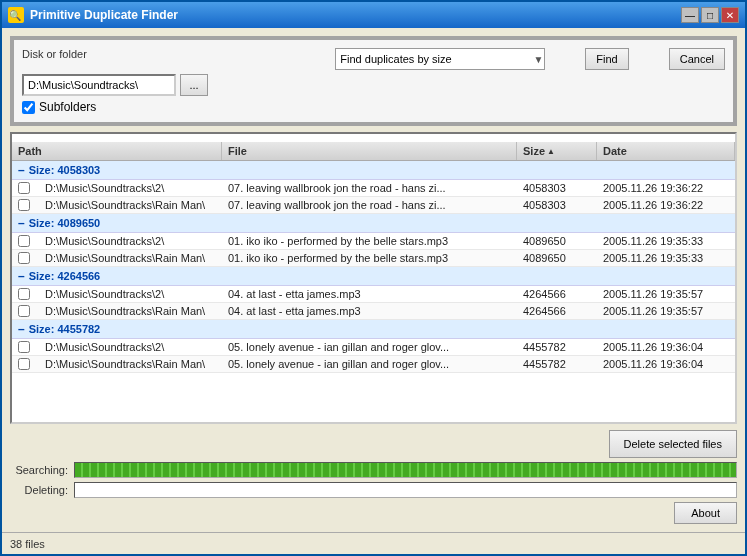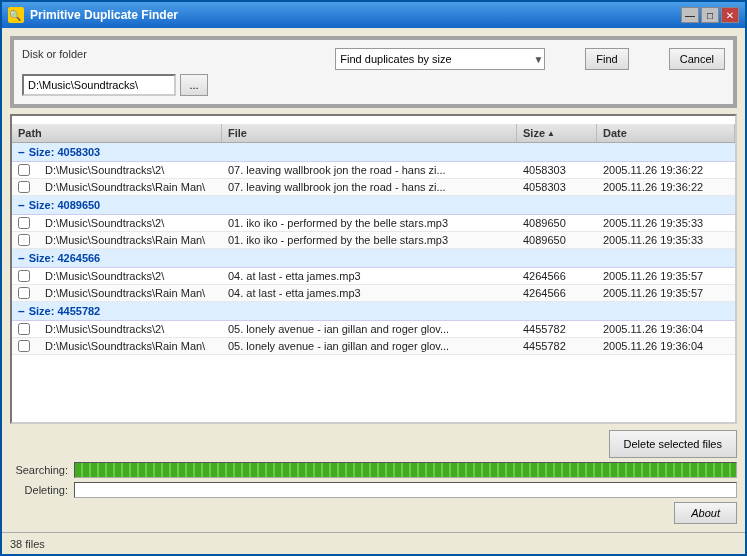--- a/index.html
+++ b/index.html
@@ -293,21 +293,20 @@
       display: flex;
       justify-content: flex-end;
     }
     .about-btn {
       height: 22px;
       background: linear-gradient(to bottom, #f5f5f5, #ddd);
       border: 1px solid #999;
       cursor: pointer;
       font-size: 11px;
       padding: 0 16px;
-      font-style: italic;
     }
     .status-bar {
       height: 22px;
       background: #ece9d8;
       border-top: 1px solid #aaa;
       display: flex;
       align-items: center;
       padding: 0 8px;
       font-size: 11px;
       color: #333;
@@ -334,20 +333,24 @@
   <div class="content">
 
     <div class="top-section">
       <div class="top-controls">
         <div class="left-controls">
           <div class="disk-label">Disk or folder</div>
           <div class="path-row">
             <input class="path-input" type="text" value="D:\Music\Soundtracks\" style="">
             <button class="browse-btn">...</button>
           </div>
+          <div class="checkbox-row">
+            <input type="checkbox" checked="" style="">
+            <span>Subfolders</span>
+          </div>
         </div>
         <div class="right-controls">
           <div class="dropdown-wrapper">
             <select class="dropdown-select">
               <option>Find duplicates by size</option>
               <option>Find duplicates by name</option>
               <option>Find duplicates by content</option>
             </select>
             <span class="dropdown-arrow">▼</span>
           </div>

